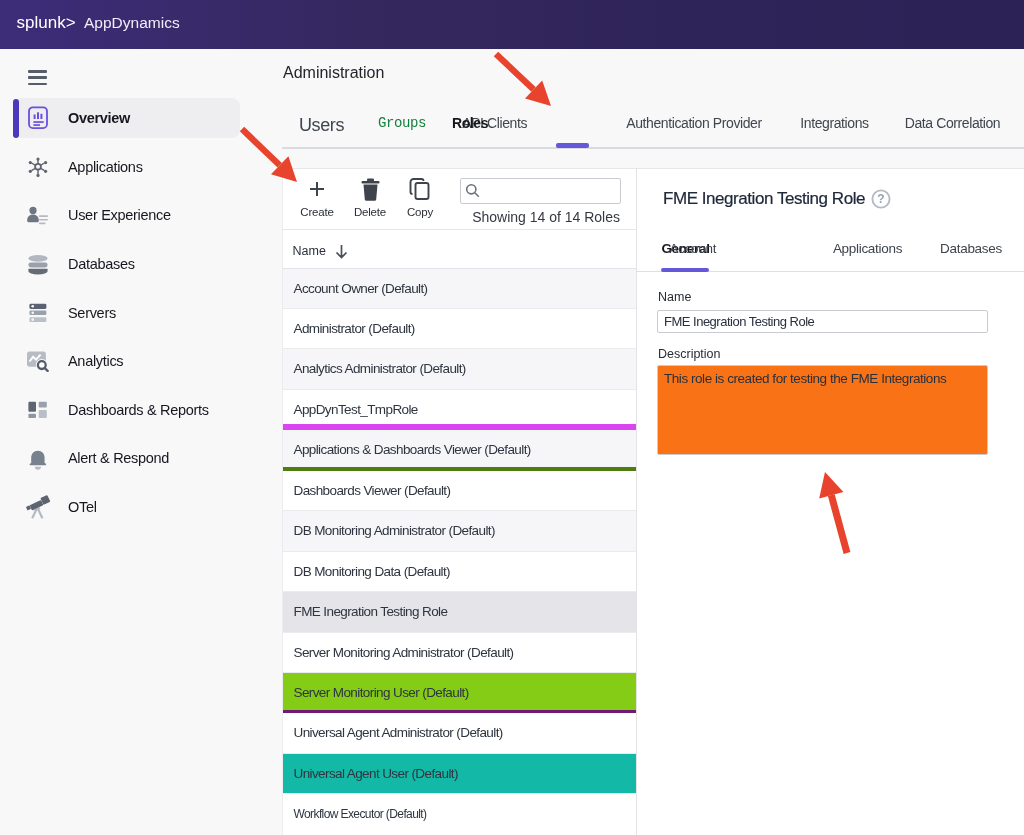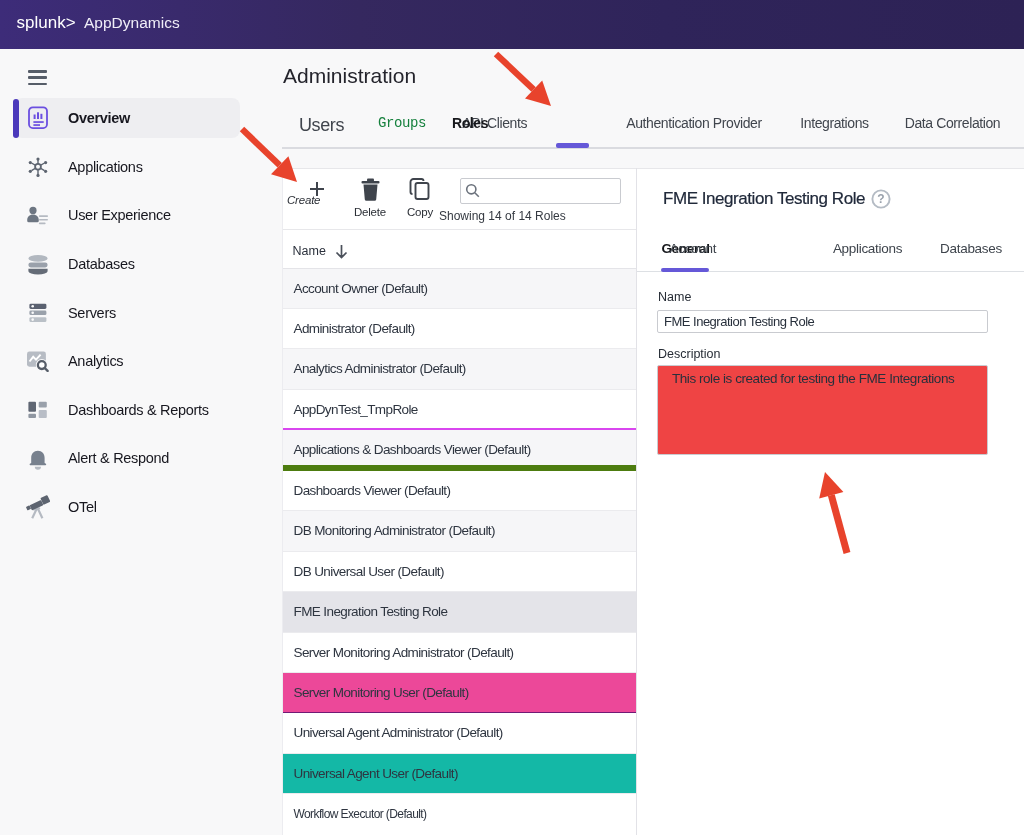--- a/index.html
+++ b/index.html
@@ -112,21 +112,21 @@
   <path d="M8 15.8 L11.3 14.6 M11.3 14.6 L6.2 25.3 M11.5 14.8 L16.4 25.3" stroke="#b5bac2" stroke-width="2.2" fill="none"></path>
   <rect x="7" y="14.8" width="7.2" height="2.1" rx="0.6" fill="#b5bac2" transform="rotate(-10 10.6 15.8)"></rect>
   <rect x="0.5" y="13" width="4" height="3.8" rx="0.6" fill="#5d6470" transform="rotate(-25 2.5 14.9)"></rect>
   <rect x="4.2" y="9.4" width="12.6" height="5.6" rx="0.8" fill="#5d6470" transform="rotate(-25 10.5 12.2)"></rect>
   <rect x="15.6" y="3.2" width="7.6" height="7.4" rx="0.8" fill="#5d6470" transform="rotate(-25 19.4 6.9)"></rect>
 </svg>
       <div style="position:absolute;left:68px;top:-10px;height:20px;line-height:20px;font-size:14.5px;letter-spacing:-0.3px;color:#17171f;">OTel</div>
     </div>
   </div>
 
-<div class="abs" style="left:283px;top:64px;font-size:21px;color:#24242c;">Administration</div>
+<div class="abs" style="left:283px;top:64px;font-size:16px;color:#24242c;">Administration</div>
 
 <div id="maintabs">
     <div class="abs" style="left:201.5px;top:115px;width:240px;text-align:center;font-size:18px;letter-spacing:-0.4px;color:#40454d;">Users</div>
     <div class="abs" style="left:287px;top:115px;width:240px;text-align:right;font-size:14px;letter-spacing:-0.4px;color:#40454d;">API Clients</div>
     <div class="abs" style="left:378px;top:115px;width:240px;text-align:left;font-size:14px;letter-spacing:-0.4px;color:#15803d;font-family:Liberation Mono, monospace;">Groups</div>
     <div class="abs" style="left:452px;top:115px;width:240px;font-size:14px;letter-spacing:-0.4px;color:#17181c;font-weight:bold;">Roles</div>
     <div class="abs" style="left:574px;top:115px;width:240px;text-align:center;font-size:14px;letter-spacing:-0.4px;color:#40454d;">Authentication Provider</div>
     <div class="abs" style="left:714.5px;top:115px;width:240px;text-align:center;font-size:14px;letter-spacing:-0.4px;color:#40454d;">Integrations</div>
     <div class="abs" style="left:832.5px;top:115px;width:240px;text-align:center;font-size:14px;letter-spacing:-0.4px;color:#40454d;">Data Correlation</div>
   </div>
@@ -141,51 +141,51 @@
 </svg>
 <svg class="abs" style="left:360px;top:178px;" width="21" height="23" viewBox="0 0 21 23">
   <path d="M3.5 6.5 h14 l-1.3 15 a1.5 1.5 0 0 1 -1.5 1.3 h-8.4 a1.5 1.5 0 0 1 -1.5 -1.3 z" fill="#3f444c"></path>
   <rect x="1.5" y="3" width="18" height="2.4" rx="1" fill="#3f444c"></rect>
   <rect x="7" y="0.5" width="7" height="3" rx="1" fill="#3f444c"></rect>
 </svg>
 <svg class="abs" style="left:408px;top:177px;" width="24" height="24" viewBox="0 0 24 24">
   <rect x="7.5" y="6" width="13" height="16" rx="2" fill="none" stroke="#3f444c" stroke-width="1.9"></rect>
   <path d="M4.5 17 a 2 2 0 0 1 -2 -2 v-10 a 3 3 0 0 1 3 -3 h8 a 2 2 0 0 1 2 2" fill="none" stroke="#3f444c" stroke-width="1.9"></path>
 </svg>
-<div class="abs" style="left:287px;top:194px;width:60px;text-align:left;font-size:11.5px;letter-spacing:-0.2px;color:#2b2f36;font-style:italic;">Create</div>
+<div class="abs" style="left:287px;top:206px;width:60px;text-align:center;font-size:11.5px;letter-spacing:-0.2px;color:#2b2f36;">Create</div>
 <div class="abs" style="left:340px;top:206px;width:60px;text-align:center;font-size:11.5px;letter-spacing:-0.2px;color:#2b2f36;">Delete</div>
 <div class="abs" style="left:390px;top:206px;width:60px;text-align:center;font-size:11.5px;letter-spacing:-0.2px;color:#2b2f36;">Copy</div>
 
 <div class="abs" style="left:459.5px;top:178px;width:161.5px;height:25.5px;background:#fff;border:1px solid #c9cbd0;border-radius:2px;"></div>
 <svg class="abs" style="left:465px;top:183px;" width="16" height="16" viewBox="0 0 16 16">
   <circle cx="6.3" cy="6.3" r="4.6" fill="none" stroke="#6b727c" stroke-width="1.6"></circle>
   <path d="M9.8 9.8 L13.8 13.8" stroke="#6b727c" stroke-width="1.6"></path>
 </svg>
-<div class="abs" style="left:420px;top:208.5px;width:200px;font-size:12px;color:#343941;margin-left:19px;">Showing 14 of 14 Roles</div>
+<div class="abs" style="left:420px;top:208.5px;width:200px;text-align:right;font-size:14px;color:#343941;">Showing 14 of 14 Roles</div>
 
 <div class="abs" style="left:283px;top:228.5px;width:353px;height:1px;background:#e7e7ea;"></div>
 
 <div class="abs" style="left:292.5px;top:244px;font-size:12.5px;color:#2b313c;font-weight:500;">Name</div>
 <svg class="abs" style="left:334px;top:244px;" width="15" height="15" viewBox="0 0 15 15">
   <path d="M7.5 1 V13 M2.5 8.5 L7.5 13.5 L12.5 8.5" stroke="#4a505a" stroke-width="1.7" fill="none"></path>
 </svg>
 <div class="abs" style="left:283px;top:267.5px;width:353px;height:1px;background:#e4e4e8;"></div>
 
 <div id="rows">
     <div class="abs" style="left:283px;top:268.5px;width:353px;height:40.45px;background:#f6f6f8;border-bottom:1px solid #ebebee;line-height:40.45px;padding-left:10.5px;font-size:13.5px;letter-spacing:-0.6px;color:#2e3540;">Account Owner (Default)</div>
     <div class="abs" style="left:283px;top:308.95px;width:353px;height:40.45px;background:#ffffff;border-bottom:1px solid #ebebee;line-height:40.45px;padding-left:10.5px;font-size:13.5px;letter-spacing:-0.6px;color:#2e3540;">Administrator (Default)</div>
     <div class="abs" style="left:283px;top:349.4px;width:353px;height:40.45px;background:#f6f6f8;border-bottom:1px solid #ebebee;line-height:40.45px;padding-left:10.5px;font-size:13.5px;letter-spacing:-0.6px;color:#2e3540;">Analytics Administrator (Default)</div>
-    <div class="abs" style="left:283px;top:389.85px;width:353px;height:40.45px;background:#ffffff;border-bottom:2px solid #d946ef;line-height:40.45px;padding-left:10.5px;font-size:13.5px;letter-spacing:-0.6px;color:#2e3540;">AppDynTest_TmpRole</div>
-    <div class="abs" style="left:283px;top:430.3px;width:353px;height:40.45px;background:#f6f6f8;border-bottom:6px solid #4d7c0f;line-height:40.45px;padding-left:10.5px;font-size:13.5px;letter-spacing:-0.6px;color:#2e3540;">Applications &amp; Dashboards Viewer (Default)</div>
+    <div class="abs" style="left:283px;top:389.85px;width:353px;height:40.45px;background:#ffffff;border-bottom:6px solid #d946ef;line-height:40.45px;padding-left:10.5px;font-size:13.5px;letter-spacing:-0.6px;color:#2e3540;">AppDynTest_TmpRole</div>
+    <div class="abs" style="left:283px;top:430.3px;width:353px;height:40.45px;background:#f6f6f8;border-bottom:4px solid #4d7c0f;line-height:40.45px;padding-left:10.5px;font-size:13.5px;letter-spacing:-0.6px;color:#2e3540;">Applications &amp; Dashboards Viewer (Default)</div>
     <div class="abs" style="left:283px;top:470.75px;width:353px;height:40.45px;background:#ffffff;border-bottom:1px solid #ebebee;line-height:40.45px;padding-left:10.5px;font-size:13.5px;letter-spacing:-0.6px;color:#2e3540;">Dashboards Viewer (Default)</div>
     <div class="abs" style="left:283px;top:511.20000000000005px;width:353px;height:40.45px;background:#f6f6f8;border-bottom:1px solid #ebebee;line-height:40.45px;padding-left:10.5px;font-size:13.5px;letter-spacing:-0.6px;color:#2e3540;">DB Monitoring Administrator (Default)</div>
-    <div class="abs" style="left:283px;top:551.6500000000001px;width:353px;height:40.45px;background:#ffffff;border-bottom:1px solid #ebebee;line-height:40.45px;padding-left:10.5px;font-size:13.5px;letter-spacing:-0.6px;color:#2e3540;">DB Universal User (Default)</div>
+    <div class="abs" style="left:283px;top:551.6500000000001px;width:353px;height:40.45px;background:#ffffff;border-bottom:1px solid #ebebee;line-height:40.45px;padding-left:10.5px;font-size:13.5px;letter-spacing:-0.6px;color:#2e3540;">DB Monitoring Data (Default)</div>
     <div class="abs" style="left:283px;top:592.1px;width:353px;height:40.45px;background:#e4e4e9;border-bottom:1px solid #ebebee;line-height:40.45px;padding-left:10.5px;font-size:13.5px;letter-spacing:-0.6px;color:#2e3540;">FME Inegration Testing Role</div>
     <div class="abs" style="left:283px;top:632.55px;width:353px;height:40.45px;background:#ffffff;border-bottom:1px solid #ebebee;line-height:40.45px;padding-left:10.5px;font-size:13.5px;letter-spacing:-0.6px;color:#2e3540;">Server Monitoring Administrator (Default)</div>
-    <div class="abs" style="left:283px;top:673px;width:353px;height:40.45px;background:#ec4899;border-bottom:1px solid #701a75;line-height:40.45px;padding-left:10.5px;font-size:13.5px;letter-spacing:-0.6px;color:#2e3540;">Server Monitoring User (Default)</div>
+    <div class="abs" style="left:283px;top:673px;width:353px;height:40.45px;background:#84cc16;border-bottom:3px solid #701a75;line-height:40.45px;padding-left:10.5px;font-size:13.5px;letter-spacing:-0.6px;color:#2e3540;">Server Monitoring User (Default)</div>
     <div class="abs" style="left:283px;top:713.45px;width:353px;height:40.45px;background:#ffffff;border-bottom:1px solid #ebebee;line-height:40.45px;padding-left:10.5px;font-size:13.5px;letter-spacing:-0.6px;color:#2e3540;">Universal Agent Administrator (Default)</div>
     <div class="abs" style="left:283px;top:753.9000000000001px;width:353px;height:40.45px;background:#14b8a6;border-bottom:1px solid #ebebee;line-height:40.45px;padding-left:10.5px;font-size:13.5px;letter-spacing:-0.6px;color:#2e3540;">Universal Agent User (Default)</div>
     <div class="abs" style="left:283px;top:794.35px;width:353px;height:40.45px;background:#ffffff;line-height:40.45px;padding-left:10.5px;font-size:12px;letter-spacing:-0.6px;color:#2e3540;">Workflow Executor (Default)</div>
   </div>
 
 <div class="abs" style="left:637px;top:168px;width:387px;height:667px;background:#fff;border-top:1px solid #e7e7ea;"></div>
 <div class="abs" style="left:663px;top:189px;font-size:17px;letter-spacing:-0.45px;color:#20293a;-webkit-text-stroke:0.2px #20293a;">FME Inegration Testing Role</div>
 <svg class="abs" style="left:871px;top:189px;" width="20" height="20" viewBox="0 0 20 20">
   <circle cx="10" cy="10" r="8.6" fill="none" stroke="#b4bbc4" stroke-width="1.9"></circle>
   <text x="10" y="14.2" font-size="12" font-weight="bold" fill="#99a1ac" text-anchor="middle" font-family="Liberation Sans">?</text>
@@ -196,21 +196,21 @@
     <div class="abs" style="left:669.5px;top:241px;width:200px;font-size:13.5px;letter-spacing:-0.3px;color:#3e444c;">Account</div>
     <div class="abs" style="left:767.5px;top:241px;width:200px;text-align:center;font-size:13.5px;letter-spacing:-0.3px;color:#3e444c;">Applications</div>
     <div class="abs" style="left:871px;top:241px;width:200px;text-align:center;font-size:13.5px;letter-spacing:-0.3px;color:#3e444c;">Databases</div>
   </div>
 <div class="abs" style="left:637px;top:270.5px;width:387px;height:1.5px;background:#dde0e4;"></div>
 <div class="abs" style="left:661px;top:267.5px;width:48px;height:4.5px;background:#6558d8;border-radius:2px;"></div>
 
 <div class="abs" style="left:658px;top:289.5px;font-size:12.5px;color:#262c35;">Name</div>
 <div class="abs" style="left:657px;top:309.5px;width:331px;height:23px;background:#fff;border:1px solid #c9cbd0;border-radius:2px;line-height:21px;padding-left:6px;font-size:13px;letter-spacing:-0.5px;color:#28303c;">FME Inegration Testing Role</div>
 <div class="abs" style="left:658px;top:346.5px;font-size:12.5px;color:#262c35;">Description</div>
-<div class="abs" style="left:657px;top:364.5px;width:331px;height:90.5px;background:#ef4444;border:1px solid #c9cbd0;border-radius:2px;padding:5px 14px;font-size:13.5px;letter-spacing:-0.45px;color:#28303c;white-space:nowrap;overflow:hidden;">This role is created for testing the FME Integrations</div>
+<div class="abs" style="left:657px;top:364.5px;width:331px;height:90.5px;background:#f97316;border:1px solid #c9cbd0;border-radius:2px;padding:5px 6px;font-size:13.5px;letter-spacing:-0.45px;color:#28303c;white-space:nowrap;overflow:hidden;">This role is created for testing the FME Integrations</div>
 
 <svg class="abs" style="left:0;top:0;pointer-events:none;" width="1024" height="835" viewBox="0 0 1024 835">
   <g fill="#e8432c">
     <polygon points="493.8,56.3 498.2,51.7 535.8,87.2 531.4,91.8"></polygon>
     <polygon points="551,106 525.0,98.6 542.2,80.4"></polygon>
     <polygon points="239.8,131.3 244.2,126.7 281.9,163.0 277.5,167.6"></polygon>
     <polygon points="297,182 271.0,174.3 288.4,156.3"></polygon>
     <polygon points="850.4,552.1 843.6,553.9 827.9,496.1 834.7,494.3"></polygon>
     <polygon points="825,472 843.4,491.9 819.2,498.5"></polygon>
   </g>

